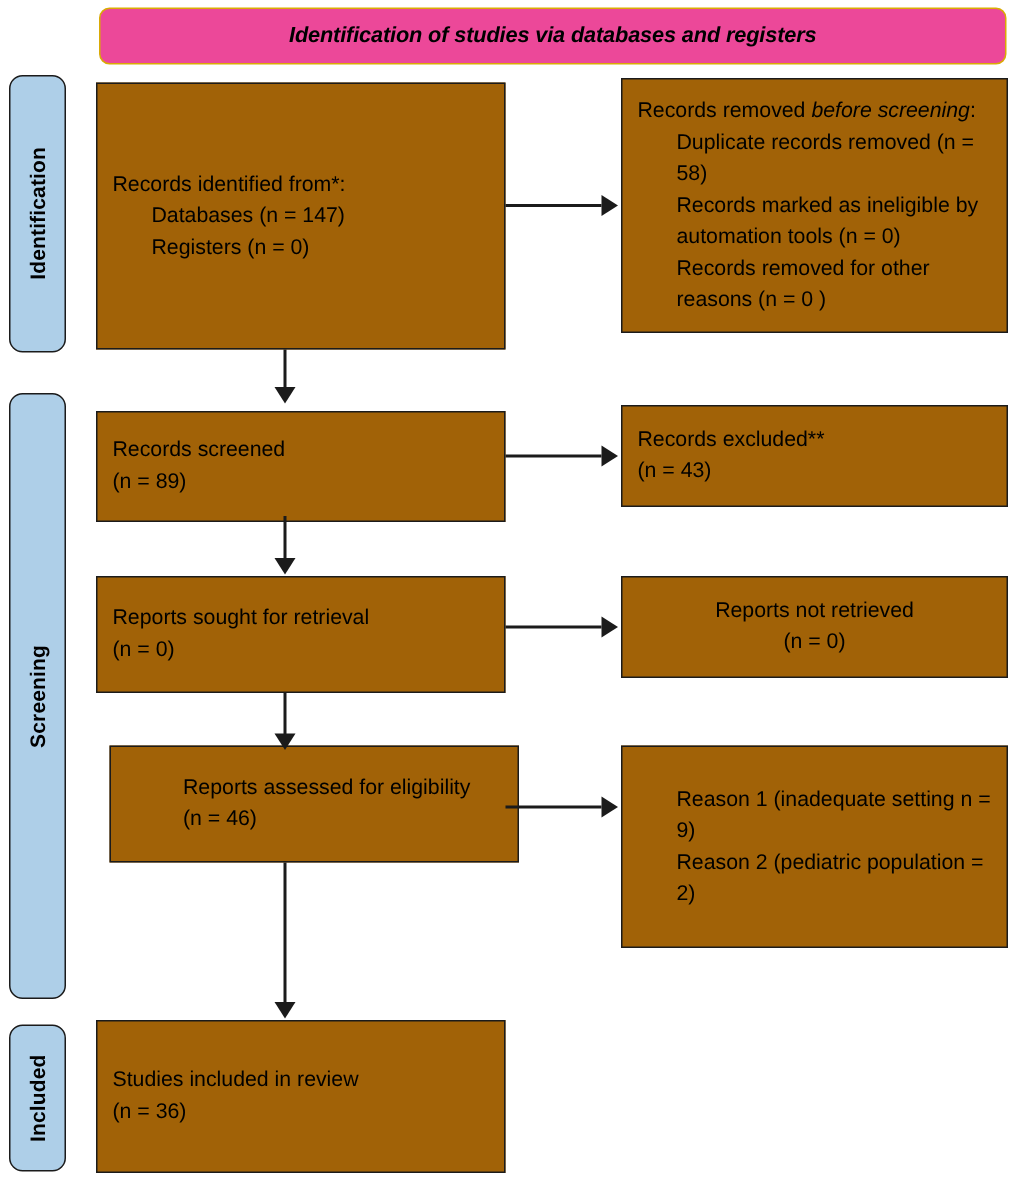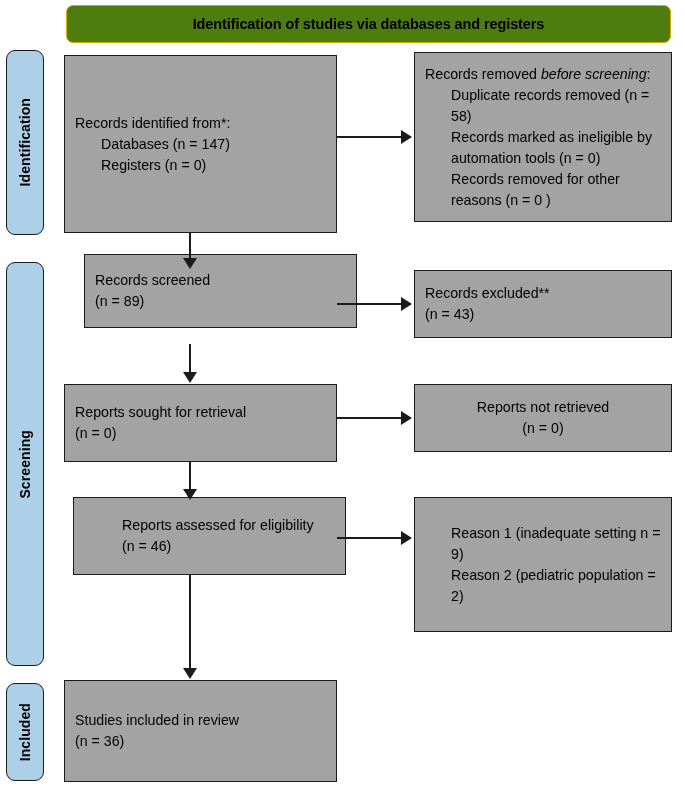--- a/index.html
+++ b/index.html
@@ -23,27 +23,28 @@
     height: 788px;
   }
 
   
   .banner {
     position: absolute;
     left: 66px;
     top: 5px;
     width: 605px;
     height: 38px;
-    background: #4d7c0f;
+    background: #ec4899;
     border: 1px solid #d9ab05;
     border-radius: 7px;
     display: flex;
     align-items: center;
     justify-content: center;
     box-sizing: border-box;
+    font-style: italic;
   }
   .banner-text {
     font-size: 14.5px;
     font-weight: bold;
     letter-spacing: -0.1px;
     color: #000;
     white-space: nowrap;
   }
 
   
@@ -68,21 +69,21 @@
     white-space: nowrap;
     color: #000;
   }
   #stage-identification { top: 50px;  height: 185px; }
   #stage-screening      { top: 262px; height: 404px; }
   #stage-included       { top: 683px; height: 98px;  }
 
   
   .box {
     position: absolute;
-    background: #a3a3a3;
+    background: #a16207;
     border: 1.8px solid #1b1b1b;
     box-sizing: border-box;
     display: flex;
     flex-direction: column;
     justify-content: center;
     padding: 0 10px;
   }
   .box .line {
     font-size: 14.2px;
     line-height: 21px;
@@ -90,21 +91,21 @@
     white-space: pre-wrap;
   }
   .box .line.indent {
     padding-left: 26px;
     text-indent: -0px;
   }
   .ital { font-style: italic; }
 
   
   #box-identified   { left: 64px;  top: 55px;  width: 273px; height: 178px; }
-  #box-screened     { left: 64px;  top: 254px; width: 273px; height: 74px; margin-left: 20px;  }
+  #box-screened     { left: 64px;  top: 274px; width: 273px; height: 74px;  }
   #box-sought       { left: 64px;  top: 384px; width: 273px; height: 78px;  }
   #box-assessed     { left: 73px;  top: 497px; width: 273px; height: 78px; padding-left: 48px;  }
   #box-included     { left: 64px;  top: 680px; width: 273px; height: 102px; }
 
   
   #box-removed      { left: 414px; top: 52px;  width: 258px; height: 170px; }
   #box-excluded-rec { left: 414px; top: 270px; width: 258px; height: 68px;  }
   #box-not-retr     { left: 414px; top: 384px; width: 258px; height: 68px; text-align: center;  }
   #box-excluded-rep { left: 414px; top: 497px; width: 258px; height: 135px; }
 

